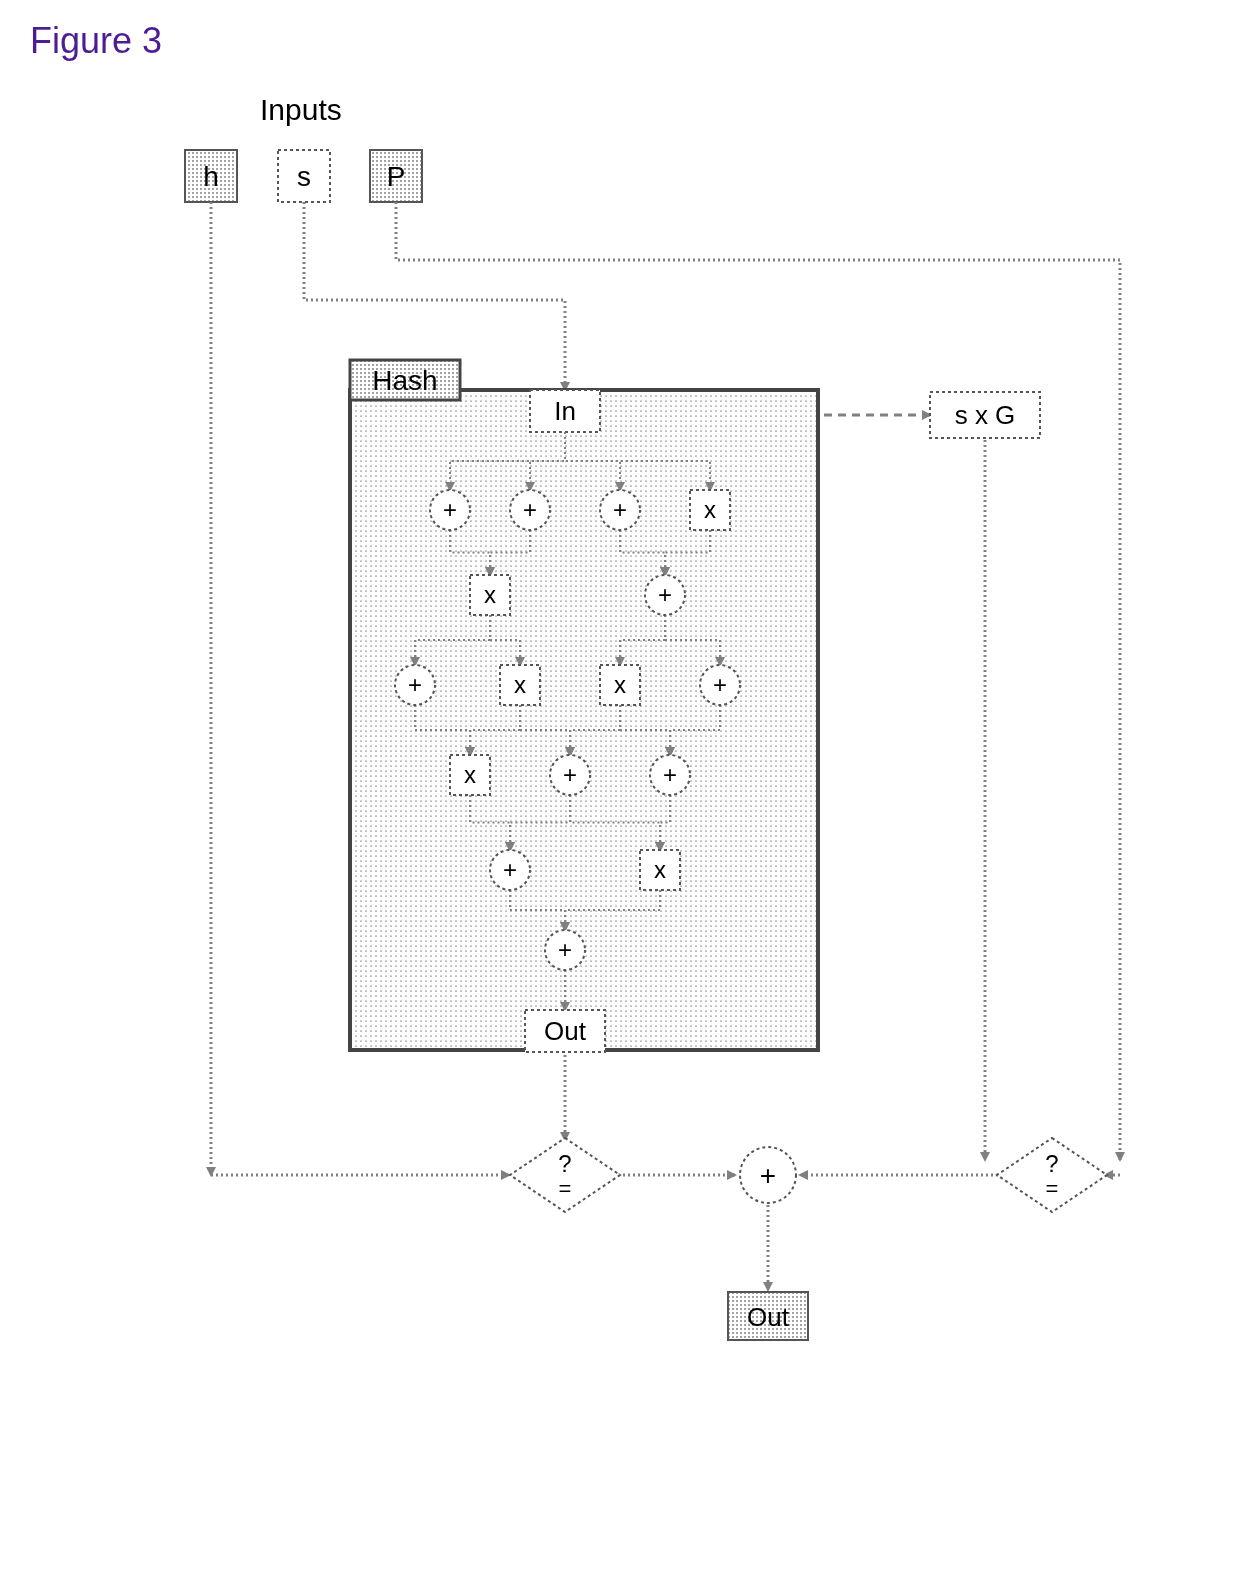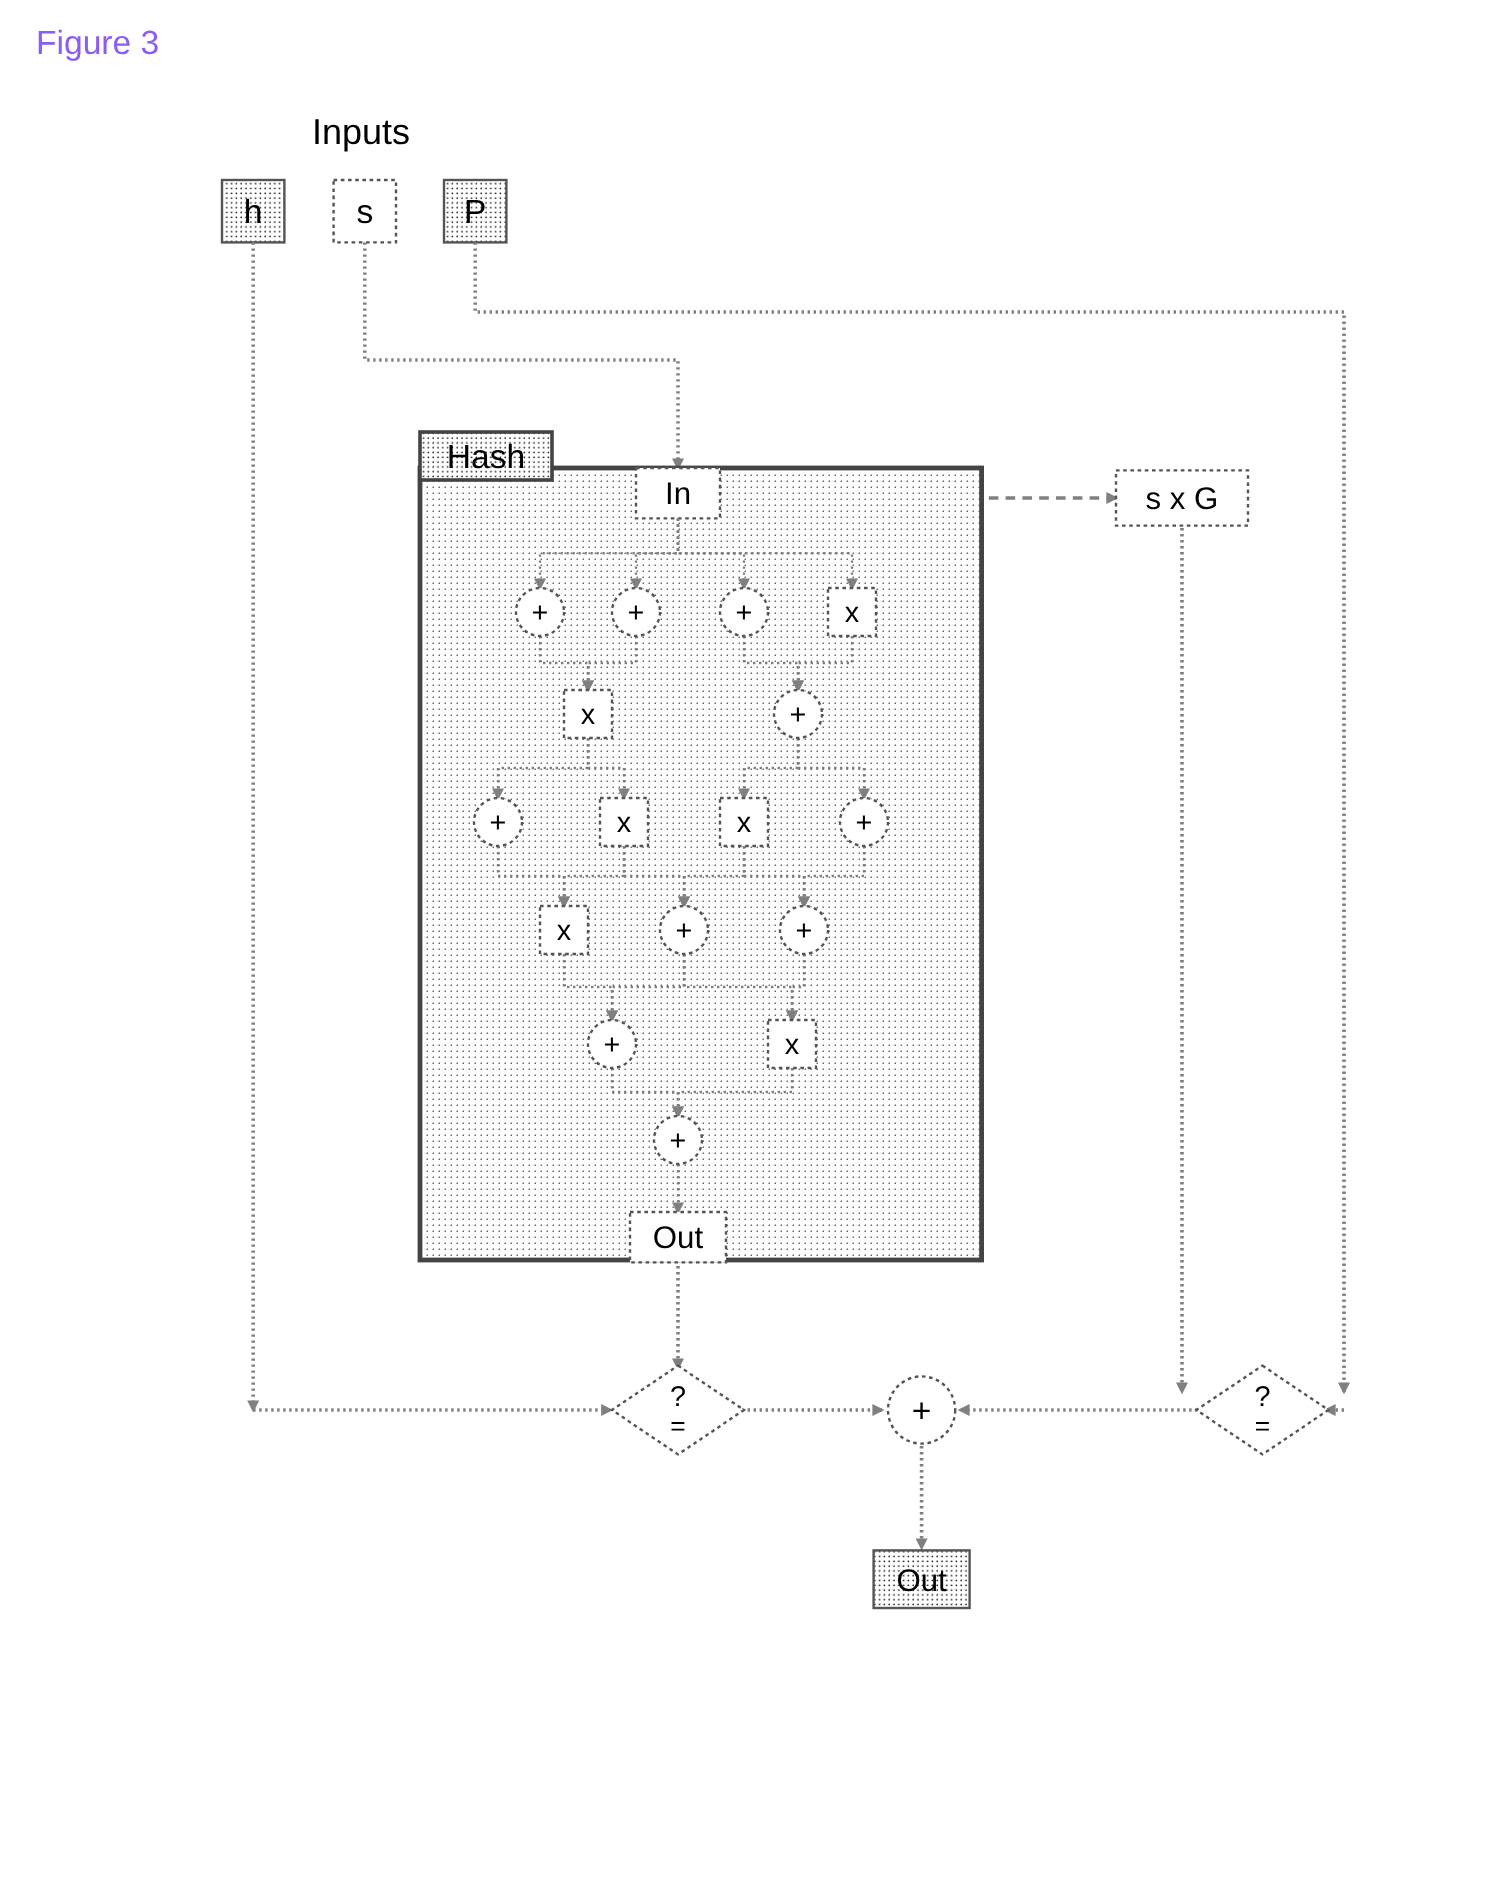--- a/index.html
+++ b/index.html
@@ -8,22 +8,22 @@
     background: #fff;
     font-family: Arial, Helvetica, sans-serif;
   }
   .page {
     position: relative;
     width: 1240px;
     height: 1584px;
   }
   .figure-title {
     position: absolute;
-    font-size: 28px;
-    color: #8b5cf6;
+    font-size: 36px;
+    color: #4c1d95;
   }
   svg {
     position: absolute;
     top: 0;
     left: 0;
   }
   text {
     font-family: Arial, Helvetica, sans-serif;
     fill: #000;
   }

